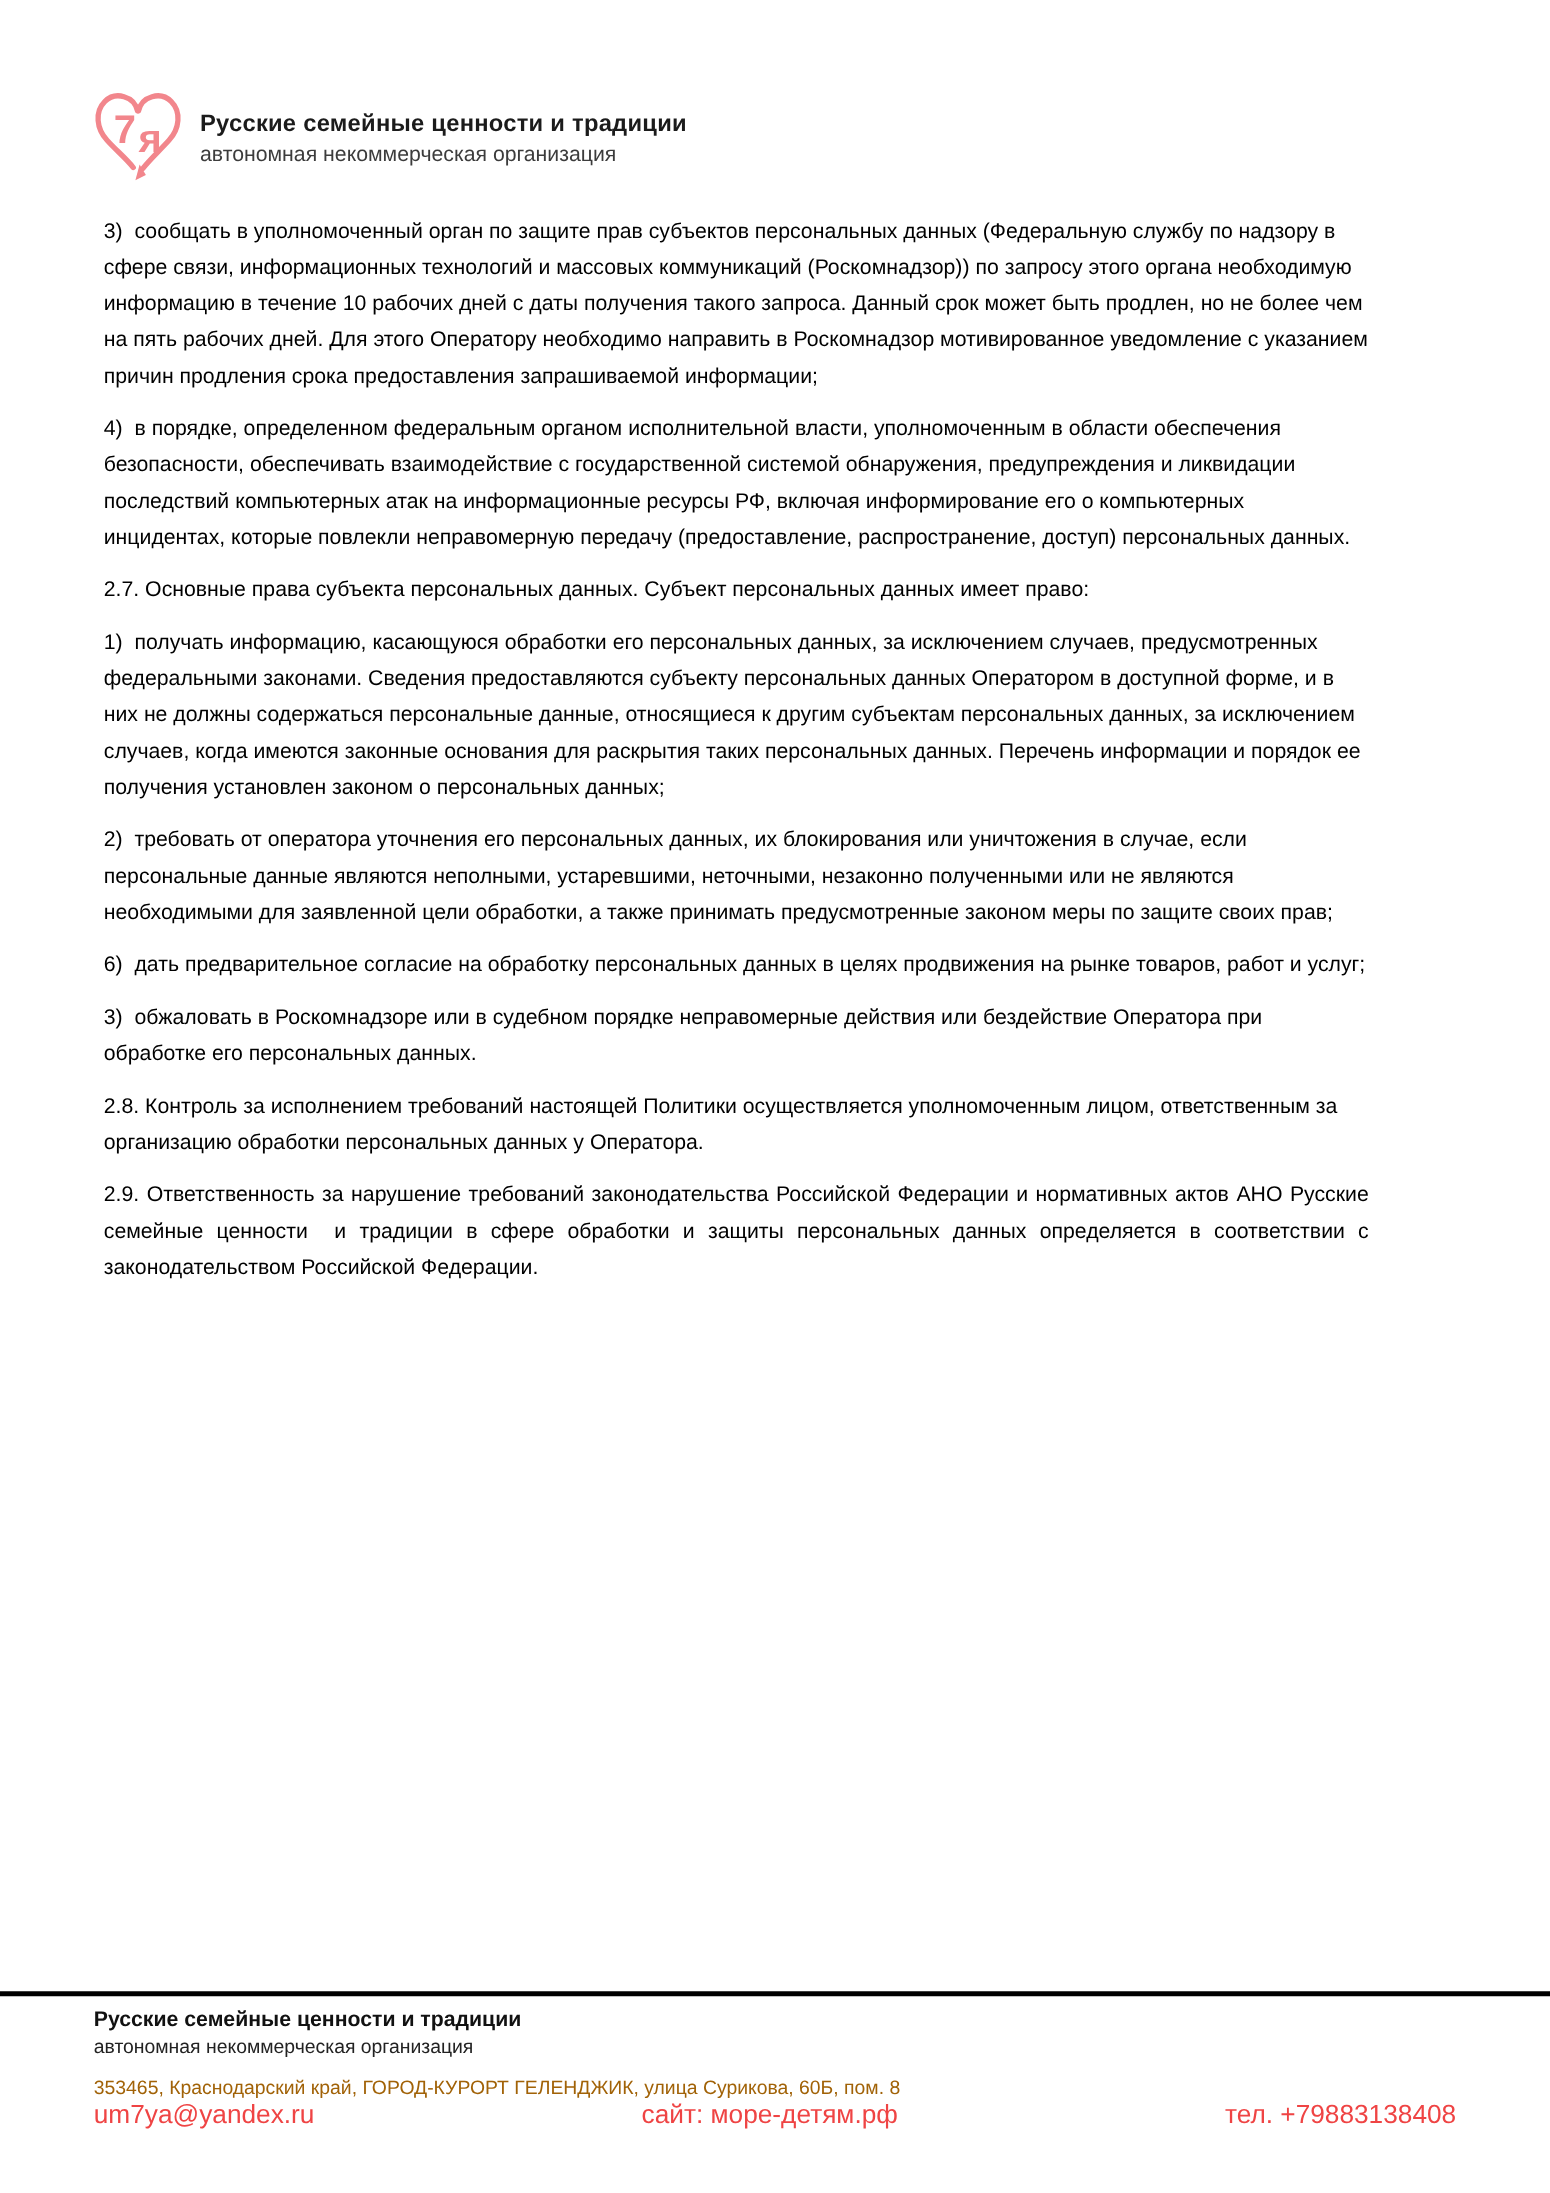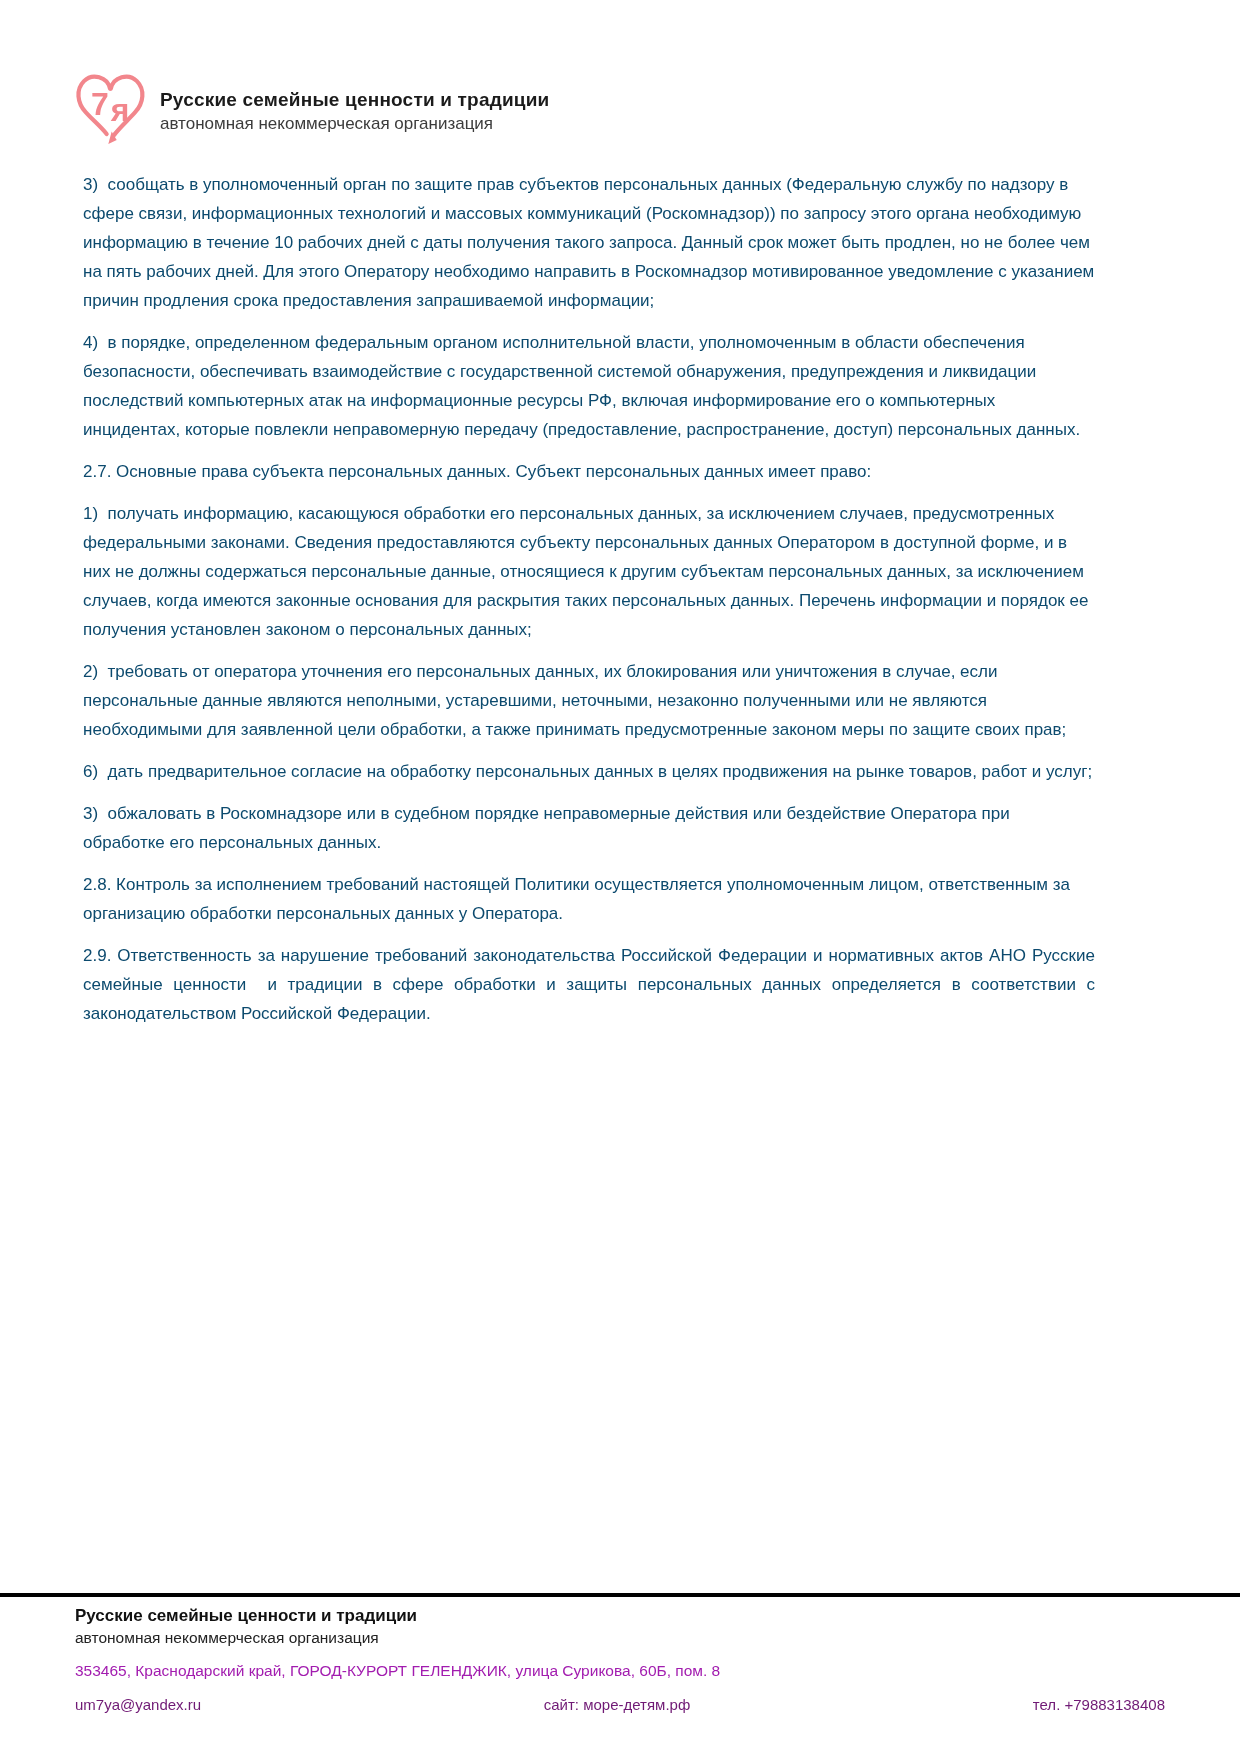--- a/index.html
+++ b/index.html
@@ -42,21 +42,21 @@
   }
 
   
   .doc-body{
     position:absolute;
     top:170px;
     left:83px;
     width:1012px;
     font-size:17px;
     line-height:29px;
-    color:#0c4a6e;
+    color:#000000;
   }
   .doc-body p{
     margin:0 0 13px 0;
     white-space:pre-wrap;
   }
   .doc-body p.justify{
     text-align:justify;
   }
 
   
@@ -79,30 +79,29 @@
     font-weight:bold;
     color:#111111;
   }
   .footer-org-type{
     font-size:15.5px;
     color:#222222;
     margin-top:3px;
   }
   .footer-address{
     font-size:15.5px;
-    color:#a21caf;
+    color:#a16207;
     margin-top:15px;
   }
   .footer-contacts{
     display:flex;
     justify-content:space-between;
     align-items:baseline;
-    font-size:15px;
-    color:#701a75;
-    margin-top:16px;
+    font-size:21px;
+    color:#ef4444;
   }
 </style>
 </head>
 <body>
 
 <div class="page">
 
   <div class="header">
     <div class="logo">
       <svg viewBox="0 0 100 100" width="84" height="84" aria-hidden="true">

